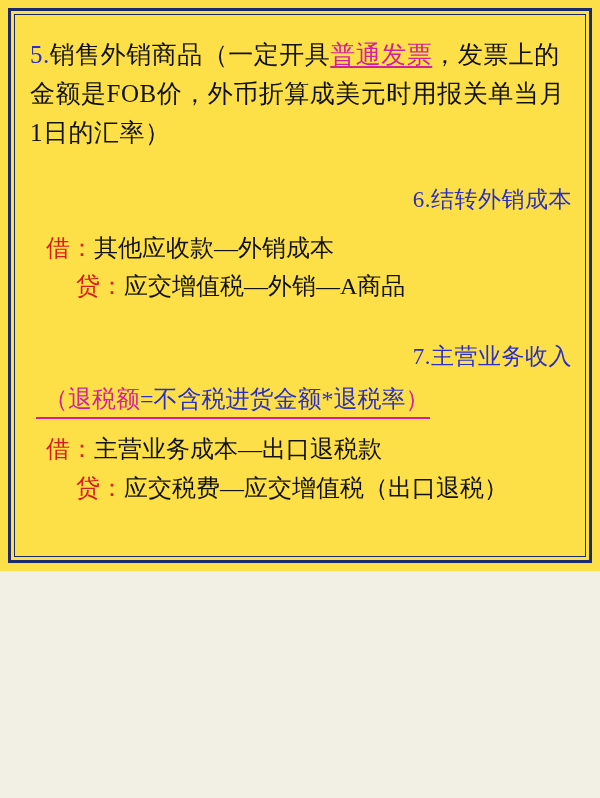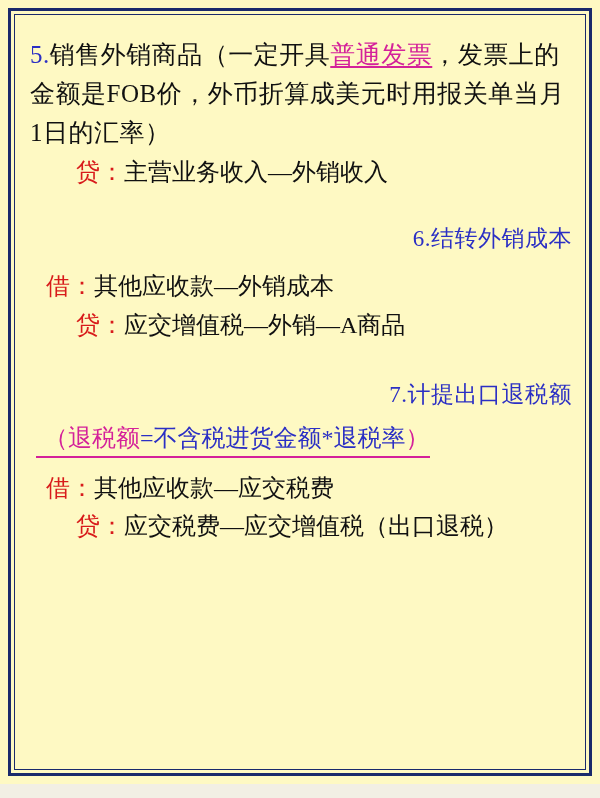--- a/index.html
+++ b/index.html
@@ -9,22 +9,22 @@
   body {
     width: 600px;
     height: 798px;
     background: #f2efe4;
     font-family: "Liberation Serif", serif;
     overflow: hidden;
   }
   .page {
     position: relative;
     width: 600px;
-    height: 784px;
-    background: #fef9c3;
+    height: 571px;
+    background: #fde047;
     box-sizing: border-box;
     padding-left: 16px;
   }
   .frame-outer {
     position: absolute;
     left: 8px;
     top: 8px;
     right: 8px;
     bottom: 8px;
     border: 3px solid #1a2a6c;
@@ -106,40 +106,39 @@
 
 <div class="page">
   <div class="frame-outer"></div>
   <div class="frame-inner"></div>
 
   <div class="content">
 
     <div class="line heading"><span>5.</span><span class="body-text">销售外销商品（一定开具</span><span class="u-pink">普通发票</span><span class="body-text">，发票上的金额是FOB价，外币折算成美元时用报关单当月1日的汇率）</span></div>
 
 
-    <div class="line entry indent2"><span class="dai">贷：</span><span>主营业务收入—外销收入</span></div>
 
     <div class="gap-lg"></div>
 
     <div class="line heading heading-small"><span>6.</span><span>结转外销成本</span></div>
 
     <div class="gap-sm"></div>
 
     <div class="line entry indent1"><span class="jie">借：</span><span>其他应收款—外销成本</span></div>
 
     <div class="line entry indent2"><span class="dai">贷：</span><span>应交增值税—外销—A商品</span></div>
 
     <div class="gap-lg"></div>
 
-    <div class="line heading heading-small sec7"><span>7.</span><span>计提出口退税额</span></div>
+    <div class="line heading heading-small sec7"><span>7.</span><span>主营业务收入</span></div>
 
     <div class="formula-wrap">
       <div class="formula"><span>（退税额</span><span class="eq-blue">=</span><span class="eq-blue">不含税进货金额*退税率</span><span>）</span></div>
     </div>
 
     <div class="gap-sm"></div>
 
-    <div class="line entry indent1"><span class="jie">借：</span><span>其他应收款—应交税费</span></div>
+    <div class="line entry indent1"><span class="jie">借：</span><span>主营业务成本—出口退税款</span></div>
 
     <div class="line entry indent2"><span class="dai">贷：</span><span>应交税费—应交增值税（出口退税）</span></div>
 
   </div>
 </div>
 
 </body></html>

